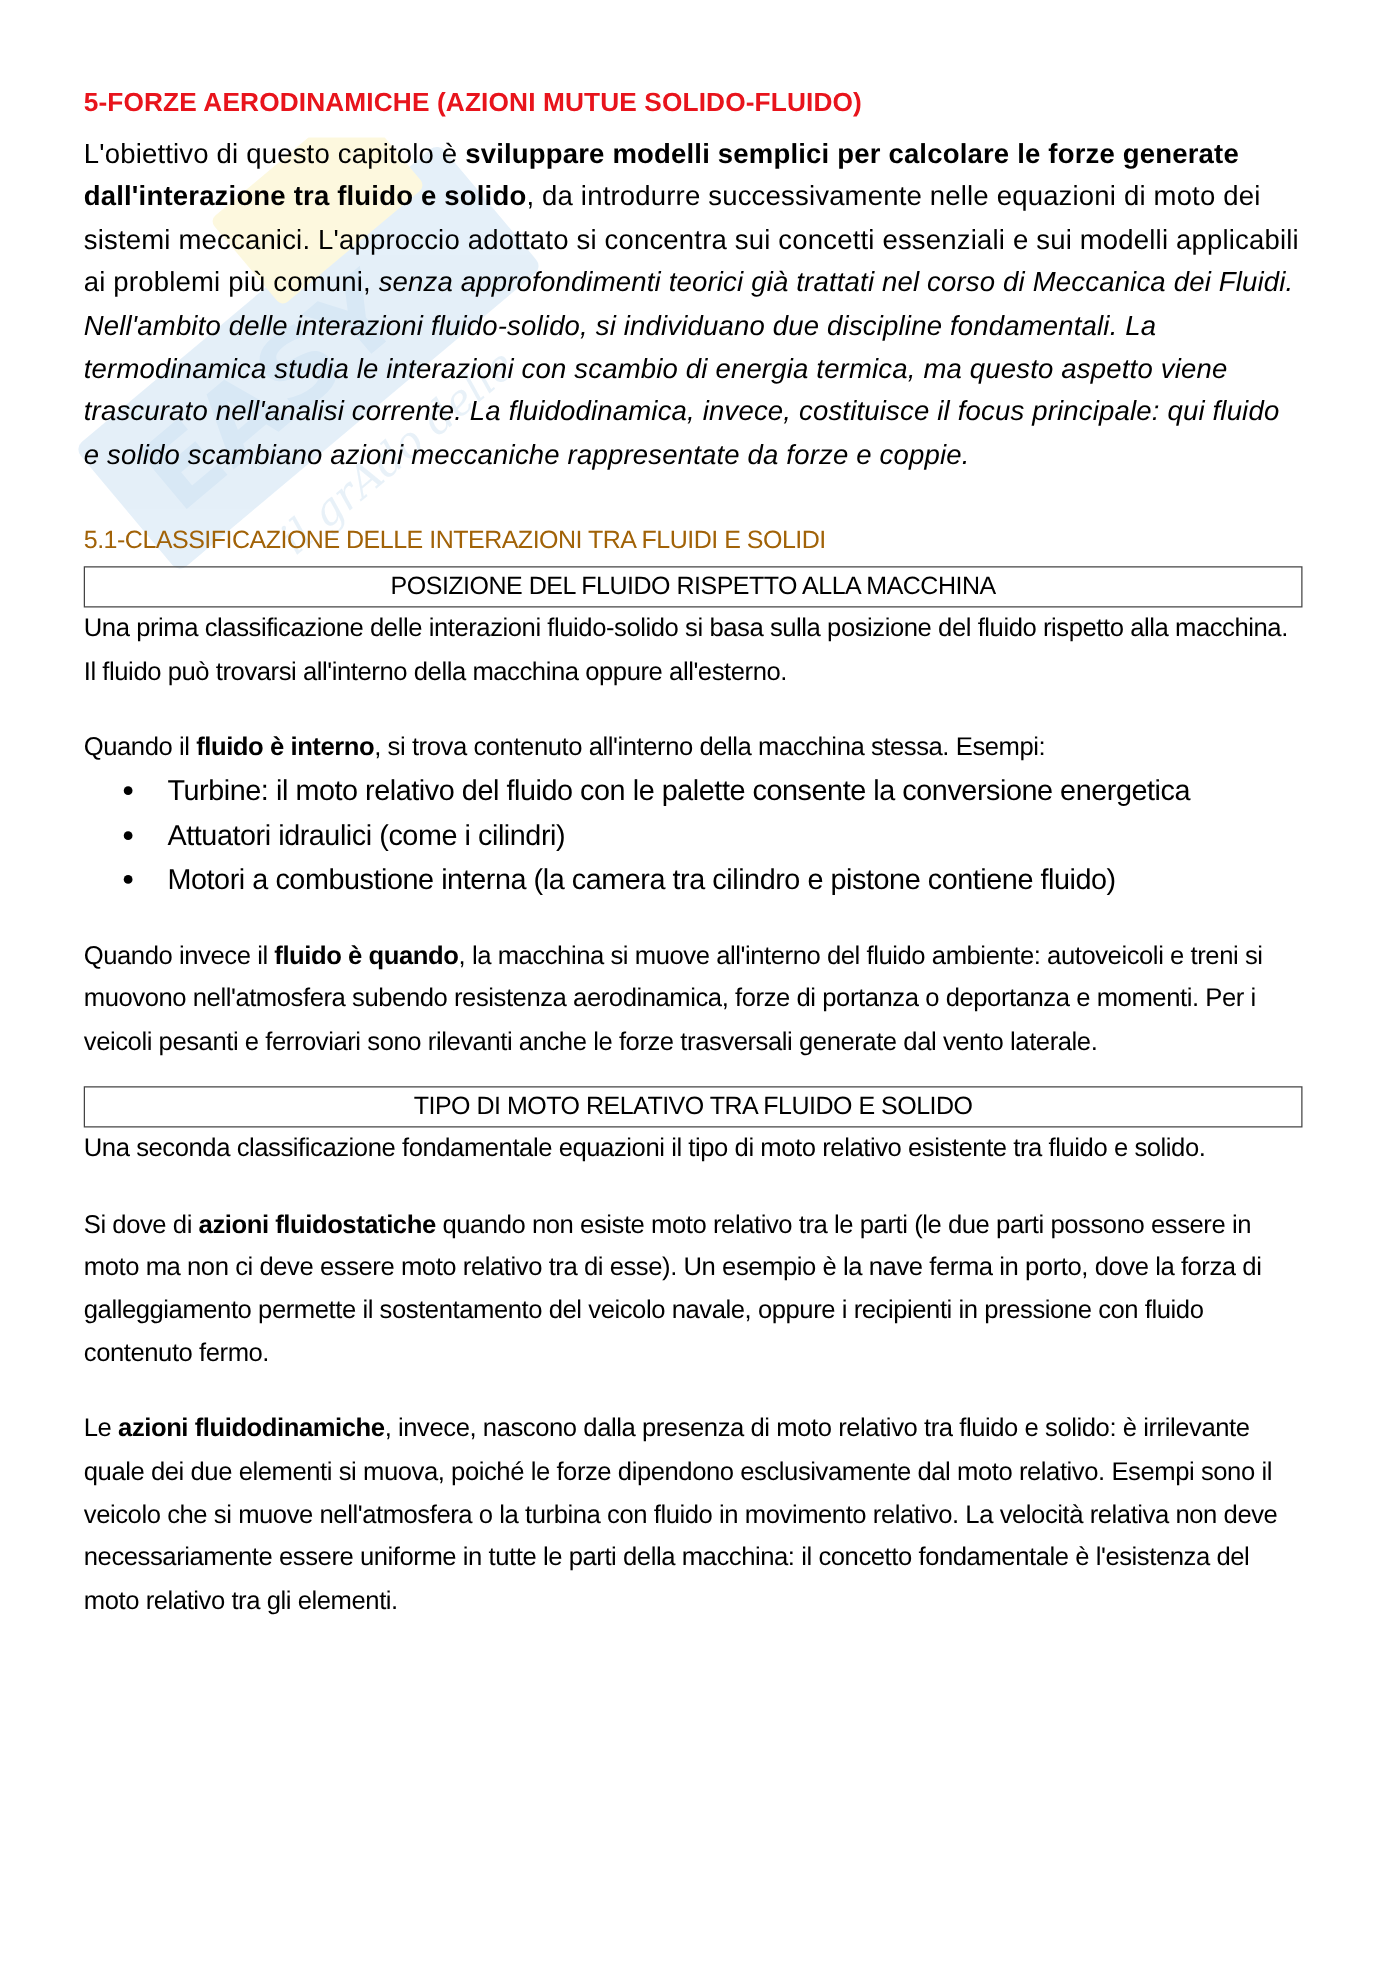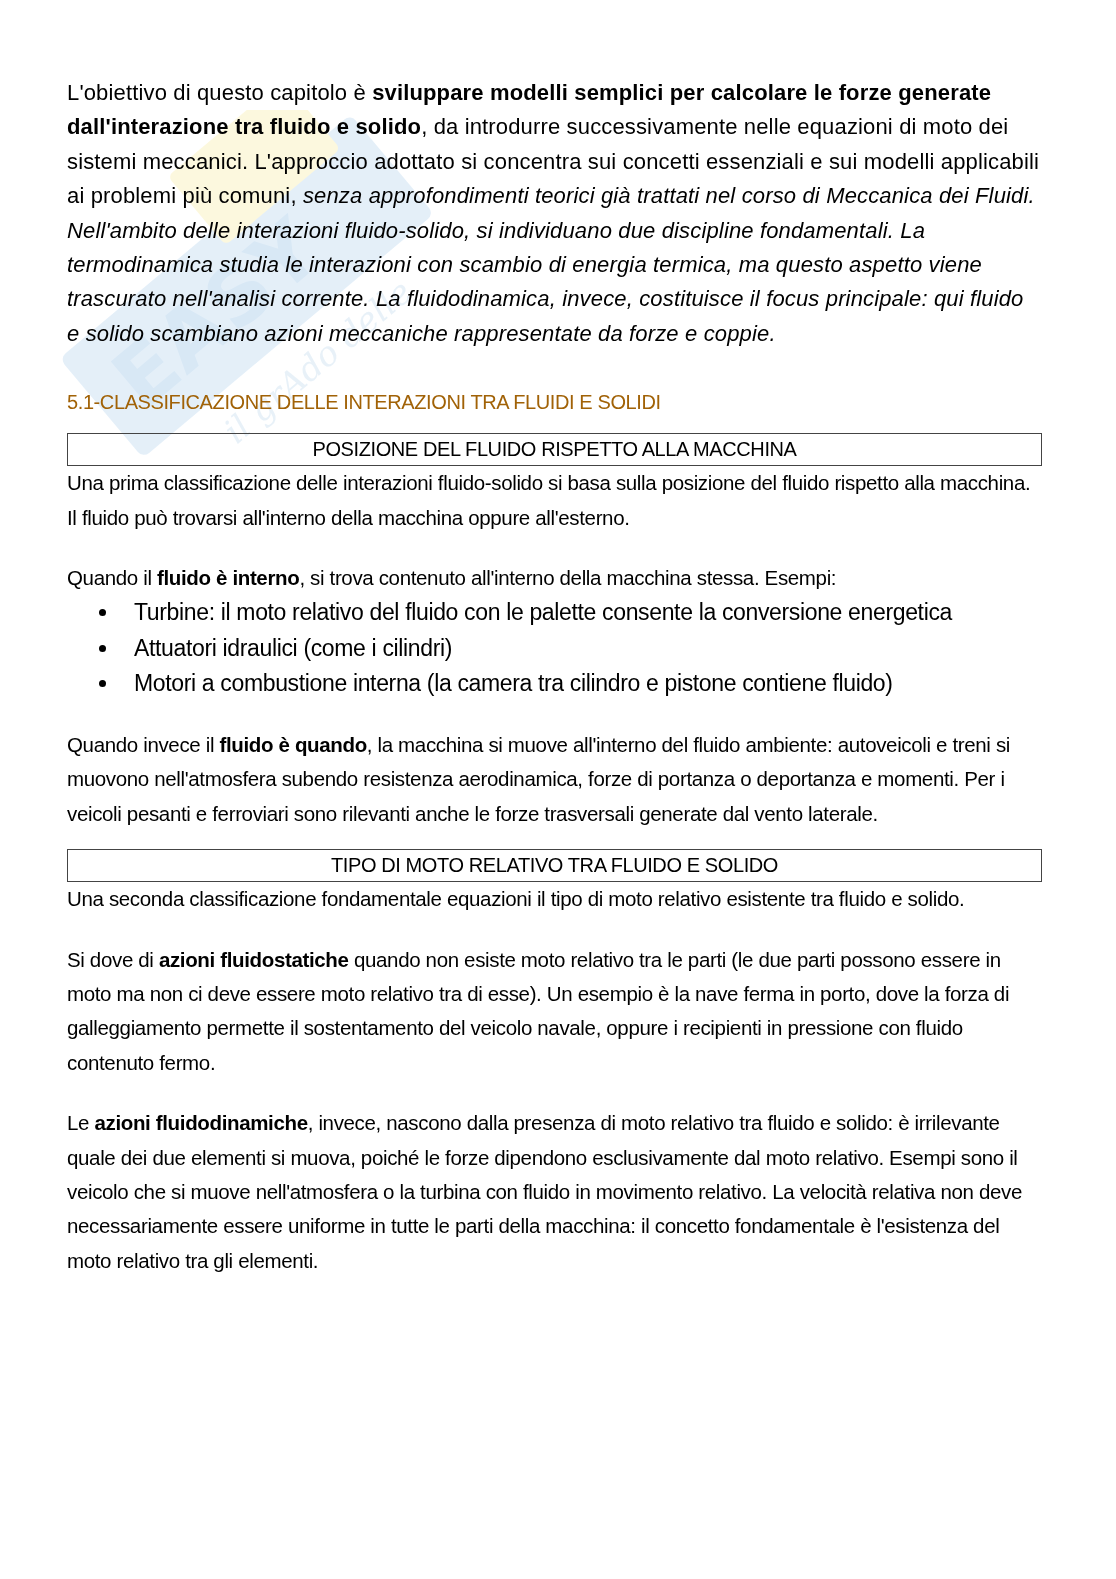--- a/index.html
+++ b/index.html
@@ -38,21 +38,21 @@
     .intro b { font-weight: bold; }
     .intro i { font-style: italic; }
     .h2 {
       margin-top: 36px;
       color: #a16207;
       font-size: 20px;
       line-height: 30px;
       letter-spacing: -0.4px;
     }
     .boxed {
-      margin-top: 16px;
+      margin-top: 6px;
       border: 1.5px solid #444444;
       height: 33px;
       text-align: center;
       font-size: 20px;
       line-height: 31px;
       letter-spacing: -0.4px;
     }
     .boxed.second { margin-top: 18px; }
     .p {
       font-size: 20.5px;
@@ -90,20 +90,21 @@
   <g transform="rotate(-40 230 180)" opacity="0.55">
     <rect x="40" y="110" width="380" height="130" rx="8" fill="#cfe3f4"></rect>
     <rect x="240" y="40" width="150" height="90" rx="6" fill="#fbf3c4"></rect>
     <text x="70" y="205" font-family="DejaVu Sans, sans-serif" font-weight="bold" font-size="82" fill="#b9d6ee">EASY</text>
     <text x="120" y="290" font-family="DejaVu Serif, serif" font-style="italic" font-size="34" fill="#d6e6f3">il grAdo delle</text>
   </g>
 </svg>
 
 <div class="page">
 
+  <div class="h1">5-FORZE AERODINAMICHE (AZIONI MUTUE SOLIDO-FLUIDO)</div>
 
   <p class="intro"><span>L'obiettivo di questo capitolo è </span><b>sviluppare modelli semplici per calcolare le forze generate dall'interazione tra fluido e solido</b><span>, da introdurre successivamente nelle equazioni di moto dei sistemi meccanici. L'approccio adottato si concentra sui concetti essenziali e sui modelli applicabili ai problemi più comuni, </span><i>senza approfondimenti teorici già trattati nel corso di Meccanica dei Fluidi. Nell'ambito delle interazioni fluido-solido, si individuano due discipline fondamentali. La termodinamica studia le interazioni con scambio di energia termica, ma questo aspetto viene trascurato nell'analisi corrente. La fluidodinamica, invece, costituisce il focus principale: qui fluido e solido scambiano azioni meccaniche rappresentate da forze e coppie.</i></p>
 
   <div class="h2">5.1-CLASSIFICAZIONE DELLE INTERAZIONI TRA FLUIDI E SOLIDI</div>
 
   <div class="boxed">POSIZIONE DEL FLUIDO RISPETTO ALLA MACCHINA</div>
 
   <p class="p">Una prima classificazione delle interazioni fluido-solido si basa sulla posizione del fluido rispetto alla macchina. Il fluido può trovarsi all'interno della macchina oppure all'esterno.</p>
 
   <p class="p gap"><span>Quando il </span><b>fluido è interno</b><span>, si trova contenuto all'interno della macchina stessa. Esempi:</span></p>

